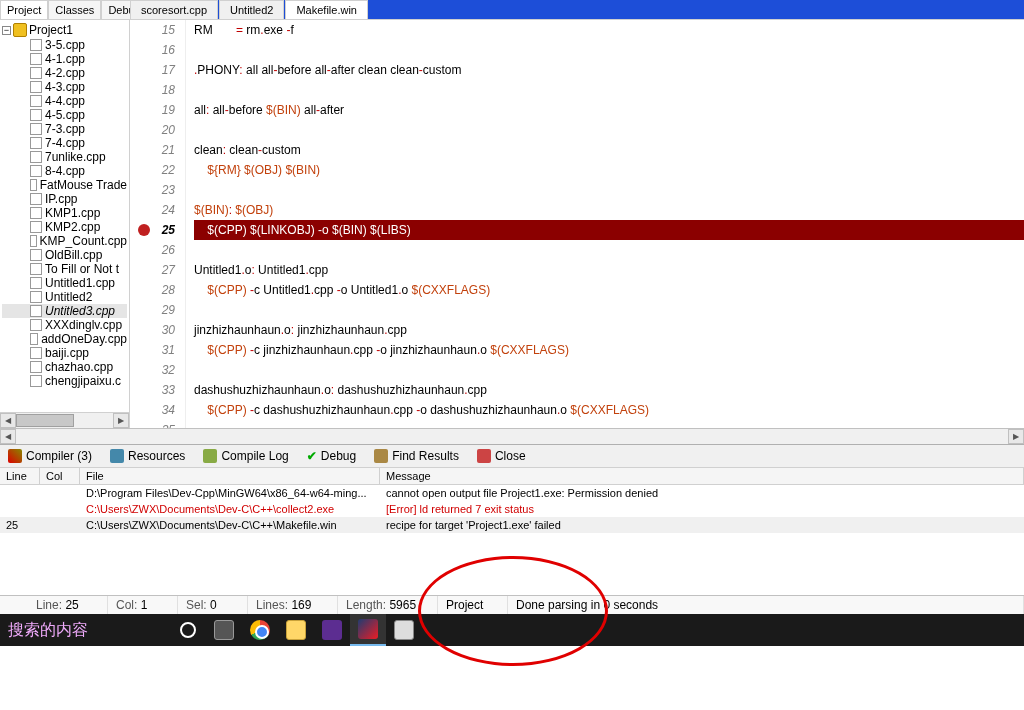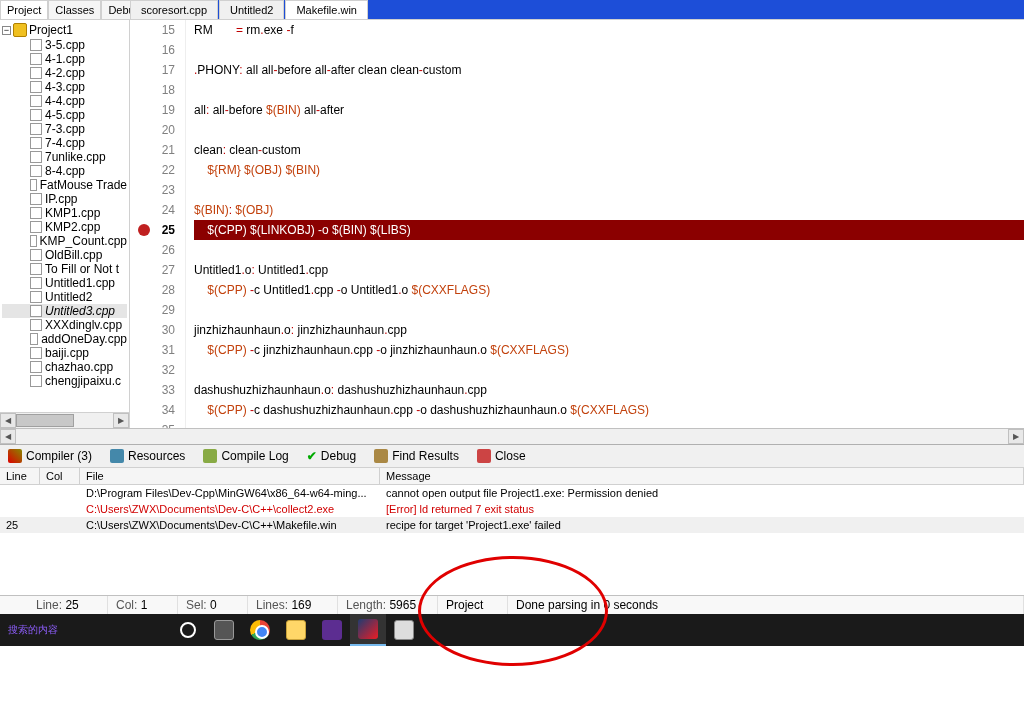--- a/index.html
+++ b/index.html
@@ -22,21 +22,21 @@
 .scrollbar-h { height: 16px; background: #f0f0f0; border-top: 1px solid #d0d0d0; display: flex; }
 .scroll-arrow { width: 16px; height: 15px; background: #e8e8e8; border: 1px solid #c0c0c0; display: flex; align-items: center; justify-content: center; font-size: 8px; color: #555; }
 .scroll-track { flex: 1; position: relative; }
 .scroll-thumb { position: absolute; left: 0; top: 1px; width: 60%; height: 13px; background: #c8c8c8; border: 1px solid #a0a0a0; }
 
 .editor-area { flex: 1; display: flex; flex-direction: column; overflow: hidden; }
 .editor-tabs { display: flex; border-bottom: 1px solid #d0d0d0; background: #1d4ed8; }
 .editor-tab { padding: 3px 10px; border: 1px solid #d0d0d0; border-bottom: none; margin-right: 1px; background: #f0f0f0; cursor: pointer; font-size: 11px; }
 .editor-tab.active { background: #fff; }
 .code-area { flex: 1; display: flex; font-family: Consolas, monospace; font-size: 14px; overflow: hidden; }
-.gutter { width: 56px; text-align: right; padding-right: 10px; color: #808080; background: #fff; border-right: 1px solid #eee; line-height: 20px; }
+.gutter { width: 56px; text-align: right; padding-right: 10px; color: #808080; background: #fff; border-right: 1px solid #eee; line-height: 20px; font-style: italic; }
 .gutter-line { height: 20px; position: relative; }
 .breakpoint { position: absolute; left: 8px; top: 4px; width: 12px; height: 12px; background: #c02020; border-radius: 50%; }
 .code { flex: 1; line-height: 20px; white-space: pre; padding-left: 8px; }
 .code-line { height: 20px; }
 .code-line.highlight { background: #8b0000; color: #fff; }
 .var { color: #c2410c; }
 .op { color: #c00000; }
 
 .bottom-panel { border-top: 1px solid #b0b0b0; }
 .bottom-tabs { display: flex; background: #f0f0f0; border-bottom: 1px solid #d0d0d0; padding: 2px 4px; gap: 10px; }
@@ -60,21 +60,21 @@
 .col-col { width: 40px; }
 .col-file { width: 300px; }
 .col-msg { flex: 1; }
 .msg-empty { height: 62px; }
 
 .status-bar { display: flex; border-top: 1px solid #c0c0c0; background: #f8f8f8; font-size: 11px; padding-left: 28px; }
 .status-cell { padding: 2px 8px; border-right: 1px solid #e0e0e0; white-space: nowrap; }
 .status-label { color: #555; }
 
 .taskbar { height: 32px; background: #1a1a1a; color: #fff; display: flex; align-items: center; }
-.search-box { width: 170px; padding: 0 8px; color: #8b5cf6; font-size: 10px; }
+.search-box { width: 170px; padding: 0 8px; color: #f0abfc; font-size: 16px; }
 .task-icon { width: 36px; height: 32px; display: flex; align-items: center; justify-content: center; cursor: pointer; }
 .task-icon.active { border-bottom: 2px solid #76b9ed; background: #333; }
 .ticon { width: 20px; height: 20px; border-radius: 3px; }
 .ticon.cortana { border: 2px solid #fff; border-radius: 50%; width: 16px; height: 16px; }
 .ticon.taskview { background: #555; border: 1px solid #999; }
 .ticon.chrome { background: conic-gradient(#ea4335 0 120deg,#34a853 120deg 240deg,#fbbc05 240deg 360deg); border-radius: 50%; position: relative; }
 .ticon.chrome::after { content: ''; position: absolute; top: 5px; left: 5px; width: 10px; height: 10px; background: #4285f4; border: 2px solid #fff; border-radius: 50%; }
 .ticon.explorer { background: #ffd768; border: 1px solid #c9a23a; }
 .ticon.vs { background: #5c2d91; }
 .ticon.dev { background: linear-gradient(135deg,#1e3c72,#ec1c24); }

